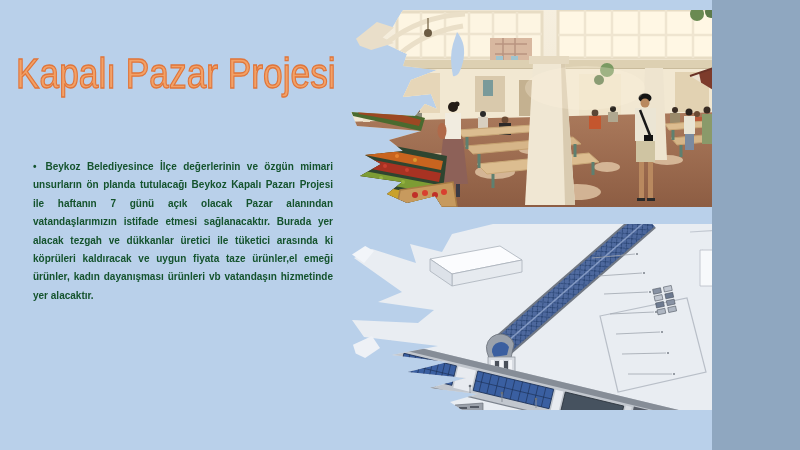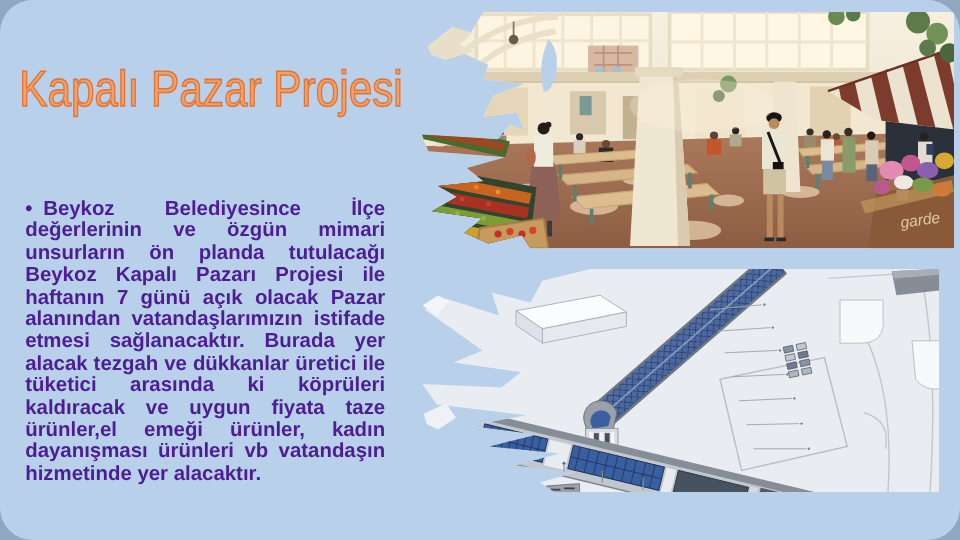--- a/index.html
+++ b/index.html
@@ -1,24 +1,24 @@
 <!DOCTYPE html>
 <html><head>
 <meta charset="utf-8">
 <style>
   html,body{margin:0;padding:0;background:#8fa7c0;}
-  #canvas{position:relative;width:800px;height:450px;background:#b9d0ea;overflow:hidden;
-          font-family:"Liberation Sans",sans-serif;border-radius:27px;}
+  #canvas{position:relative;width:712px;height:450px;background:#b9d0ea;overflow:hidden;
+          font-family:"Liberation Sans",sans-serif;}
   
   #title{position:absolute;left:16px;top:50px;font-size:42px;font-weight:400;
          letter-spacing:0px;color:#f2a167;-webkit-text-stroke:1.3px #e0753a;
          transform:scaleX(.84);transform-origin:left top;white-space:nowrap;}
   
-  #bodytext{position:absolute;left:21px;top:148px;width:300px;font-size:17px;
-            line-height:18.4px;font-weight:bold;color:#4c1d95;text-align:justify;}
+  #bodytext{position:absolute;left:33px;top:148px;width:300px;font-size:10px;
+            line-height:18.4px;font-weight:bold;color:#14532d;text-align:justify;}
   #bodytext .bullet{margin-right:9px;}
   
   .imgwrap{position:absolute;overflow:hidden;}
   #img-top{left:345px;top:10px;width:450px;height:197px;
     clip-path:polygon(58px 0,450px 0,450px 197px,97px 197px,90px 186px,62px 193px,
       42px 184px,57px 172px,15px 166px,36px 154px,20px 145px,58px 141px,44px 130px,
       76px 121px,12px 116px,6px 102px,70px 106px,80px 94px,92px 99px,86px 84px,
       58px 87px,66px 70px,92px 60px,58px 56px,62px 44px,38px 33px,20px 25px,47px 18px);}
   #img-bottom{left:350px;top:224px;width:433px;height:190px;
     clip-path:polygon(143px 0,433px 0,433px 186px,112px 186px,100px 178px,128px 170px,

